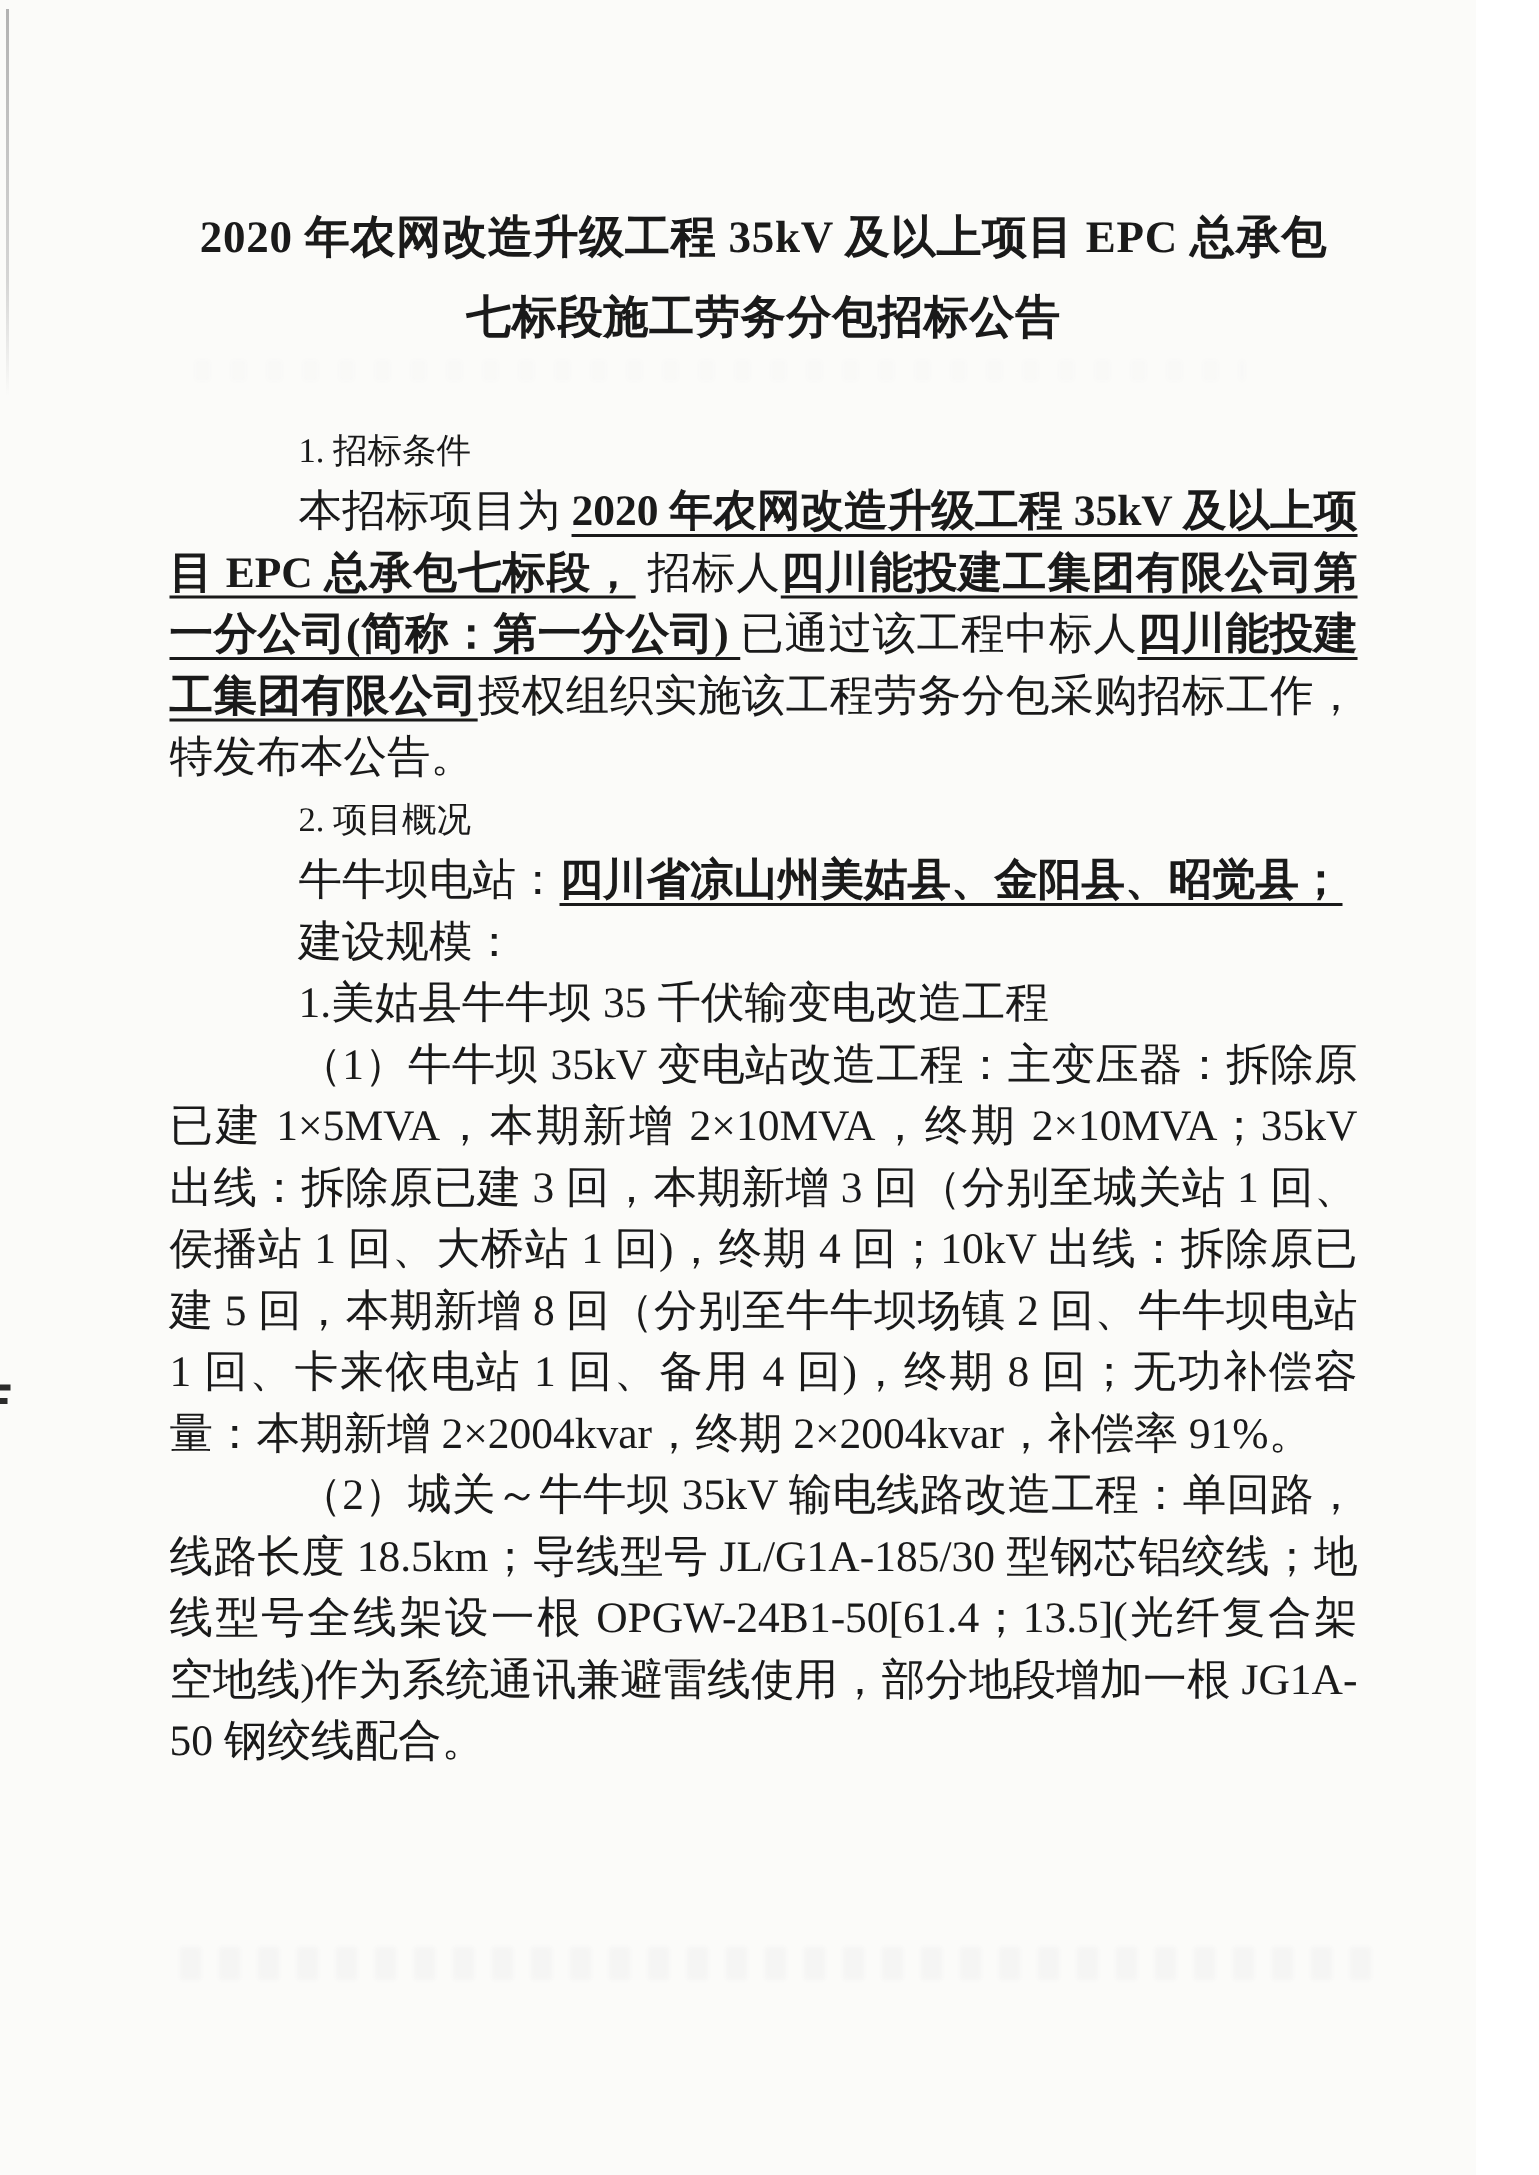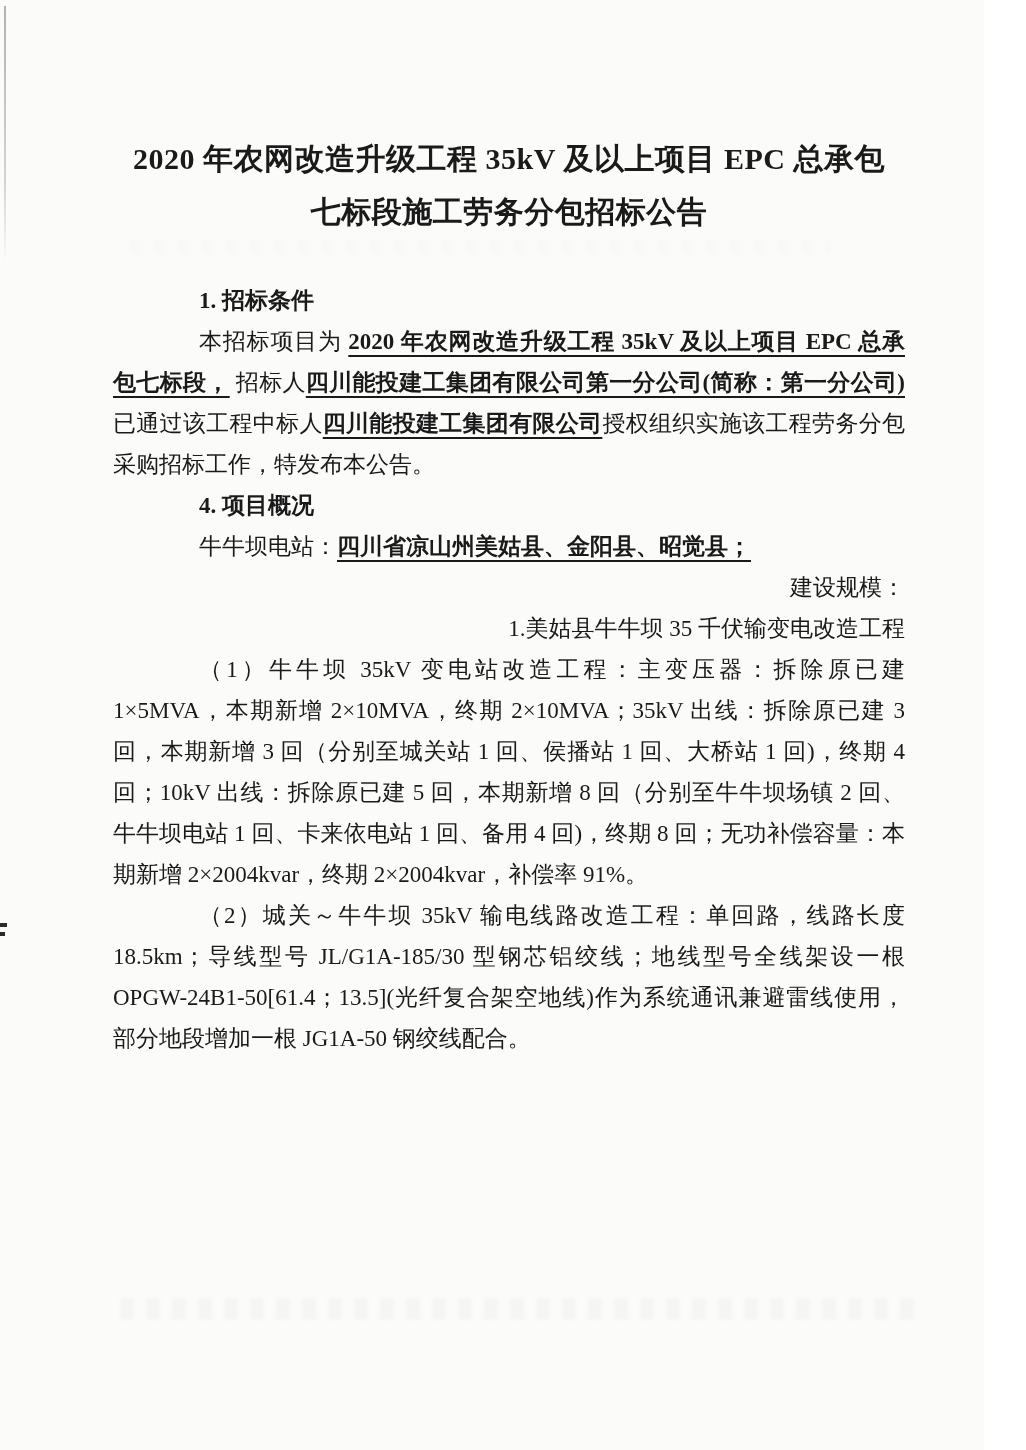--- a/index.html
+++ b/index.html
@@ -55,33 +55,33 @@
     font-weight: 700;
     line-height: 53px;
     text-align: center;
     letter-spacing: .5px;
   }
   .title .tl { display: block; }
 
   .heading {
     margin: 0;
     font-size: 23px;
-    font-weight: 700;
+    font-weight: 400;
     line-height: 41px;
     text-indent: 86px;
     white-space: pre-wrap;
   }
   .para {
     margin: 0;
-    font-size: 23px;
+    font-size: 29px;
     line-height: 41px;
     text-align: justify;
     text-indent: 86px;
   }
-  .para.no-justify { text-align: right; }
+  .para.no-justify { text-align: left; }
   .seg-u {
     font-weight: 700;
     text-decoration: underline;
     text-underline-offset: 6px;
     text-decoration-thickness: 2px;
   }
   .label { font-weight: 400; }
 </style>
 </head>
 <body>
@@ -97,21 +97,21 @@
 
     <h1 class="title">
       <span class="tl">2020 年农网改造升级工程 35kV 及以上项目 EPC 总承包</span>
       <span class="tl">七标段施工劳务分包招标公告</span>
     </h1>
 
     <h2 class="heading">1. 招标条件</h2>
 
     <p class="para"><span>本招标项目为 </span><span class="seg-u">2020 年农网改造升级工程 35kV 及以上项目 EPC 总承包七标段，</span><span> 招标人</span><span class="seg-u">四川能投建工集团有限公司第一分公司(简称：第一分公司) </span><span>已通过该工程中标人</span><span class="seg-u">四川能投建工集团有限公司</span><span>授权组织实施该工程劳务分包采购招标工作，特发布本公告。</span></p>
 
-    <h2 class="heading">4. 项目概况</h2>
+    <h2 class="heading">2. 项目概况</h2>
 
 
     <p class="para">
       <span class="label">牛牛坝电站：</span><span class="seg-u">四川省凉山州美姑县、金阳县、昭觉县；</span>
     </p>
 
     <p class="para no-justify">建设规模：</p>
 
     <p class="para no-justify">1.美姑县牛牛坝 35 千伏输变电改造工程</p>
 

